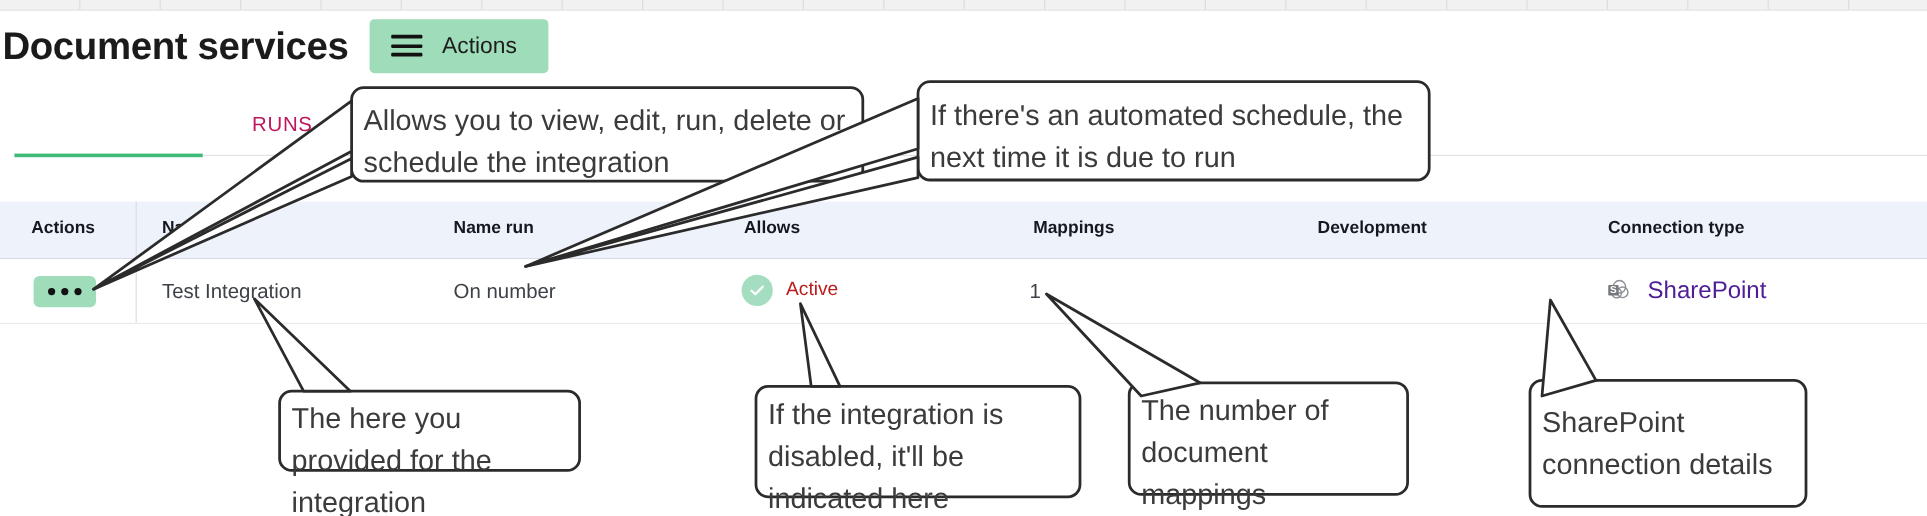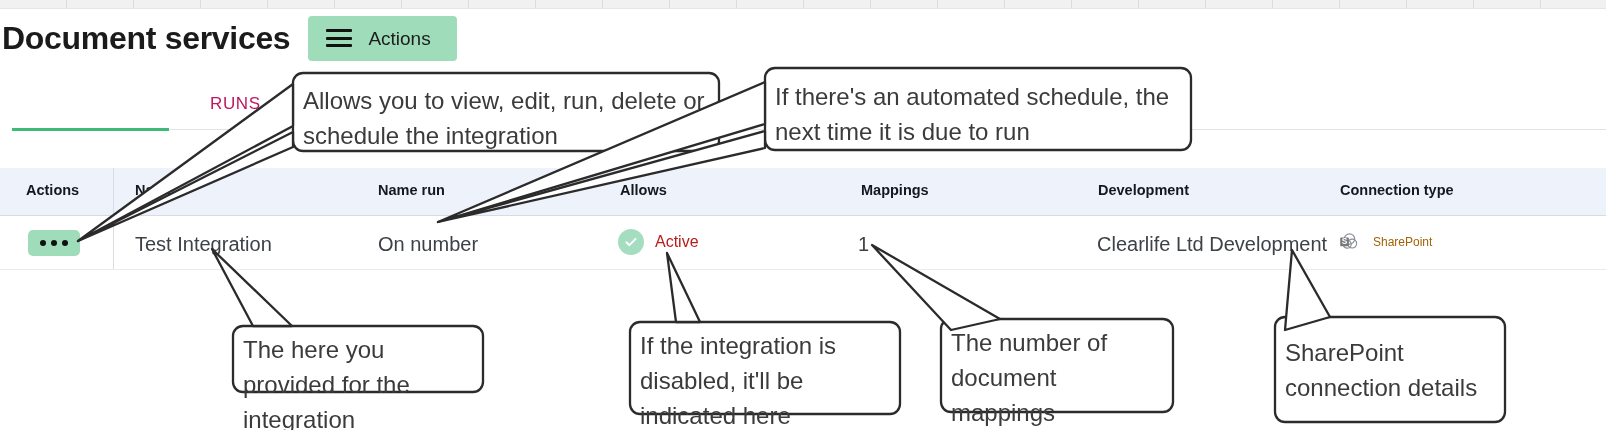--- a/index.html
+++ b/index.html
@@ -127,21 +127,21 @@
   }
   .tbody-row {
     position: relative;
     height: 53px;
     background: #ffffff;
     border-bottom: 1px solid #ebebeb;
   }
   .td {
     position: absolute;
     top: 17px;
-    font-size: 20px;
+    font-size: 17px;
     color: #3d4148;
     white-space: nowrap;
   }
   .dots-button {
     position: absolute;
     left: 28px; top: 14px;
     width: 52px; height: 26px;
     background: #9fdcba;
     border: none; border-radius: 5px;
     display: flex; align-items: center; justify-content: center;
@@ -163,21 +163,21 @@
     display: flex; align-items: center; justify-content: center;
   }
   .status-icon svg { display: block; }
   .status-text { font-size: 16px; color: #b91c1c; line-height: 26px; }
   .conn-type-cell {
     position: absolute;
     left: 1337px; top: 13px;
     display: flex; align-items: center; gap: 12px;
   }
   .sp-icon { width: 24px; height: 24px; display:block; }
-  .conn-type-text { font-size: 12px; color: #a16207; line-height: 26px; }
+  .conn-type-text { font-size: 20px; color: #4c1d95; line-height: 26px; }
 
   
   .overlay {
     position: absolute; left: 0; top: 0;
     width: 1606px; height: 430px;
     pointer-events: none;
   }
   .callout-text {
     position: absolute;
     font-size: 24px;
@@ -261,21 +261,20 @@
     <div class="status-cell">
       <span class="status-icon">
         <svg width="16" height="16" viewBox="0 0 16 16" aria-hidden="true">
           <path d="M3.4 8.3 L6.4 11.2 L12.6 4.9" fill="none" stroke="#ffffff" stroke-width="1.9" stroke-linecap="round" stroke-linejoin="round"></path>
         </svg>
       </span>
       <span class="status-text">Active</span>
     </div>
 
     <div class="td" style="left:858px">1</div>
-    <div class="td" style="left:1097px">Clearlife Ltd Development</div>
 
     <div class="conn-type-cell">
       <span>
         <svg class="sp-icon" viewBox="0 0 24 24" aria-hidden="true">
           <circle cx="12.5" cy="9" r="5.2" fill="none" stroke="#8d9096" stroke-width="1.2"></circle>
           <circle cx="15.2" cy="13.6" r="4.4" fill="none" stroke="#8d9096" stroke-width="1.2"></circle>
           <circle cx="10.2" cy="14.2" r="4.0" fill="none" stroke="#8d9096" stroke-width="1.2"></circle>
           <rect x="3.2" y="7.6" width="8.6" height="8.6" rx="0.8" fill="#75787d"></rect>
           <text x="7.5" y="14.1" font-family="Liberation Sans, sans-serif" font-size="8.4" font-weight="700" fill="#ffffff" text-anchor="middle">S</text>
         </svg>

